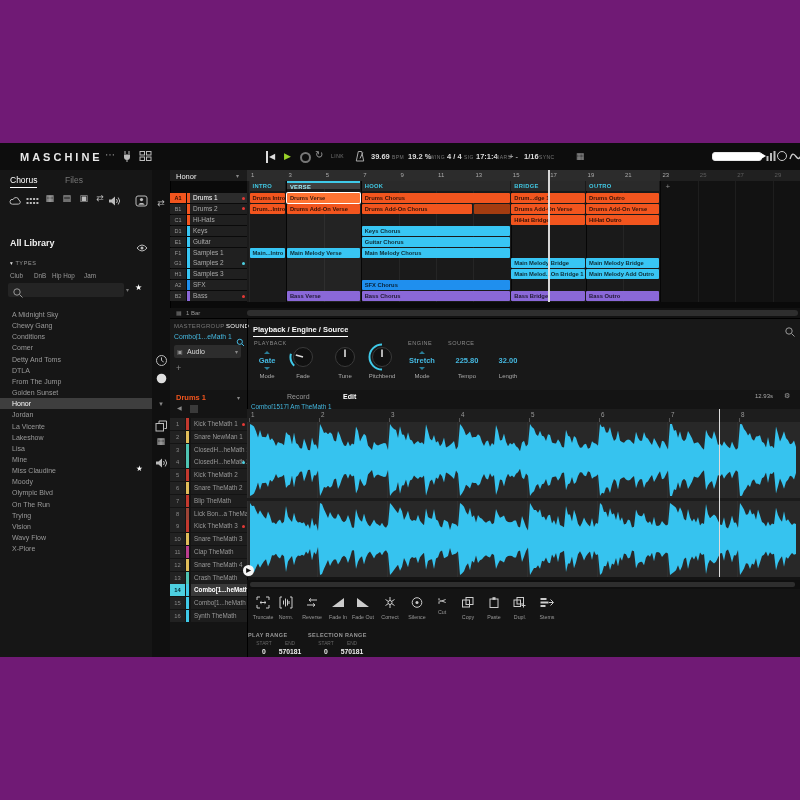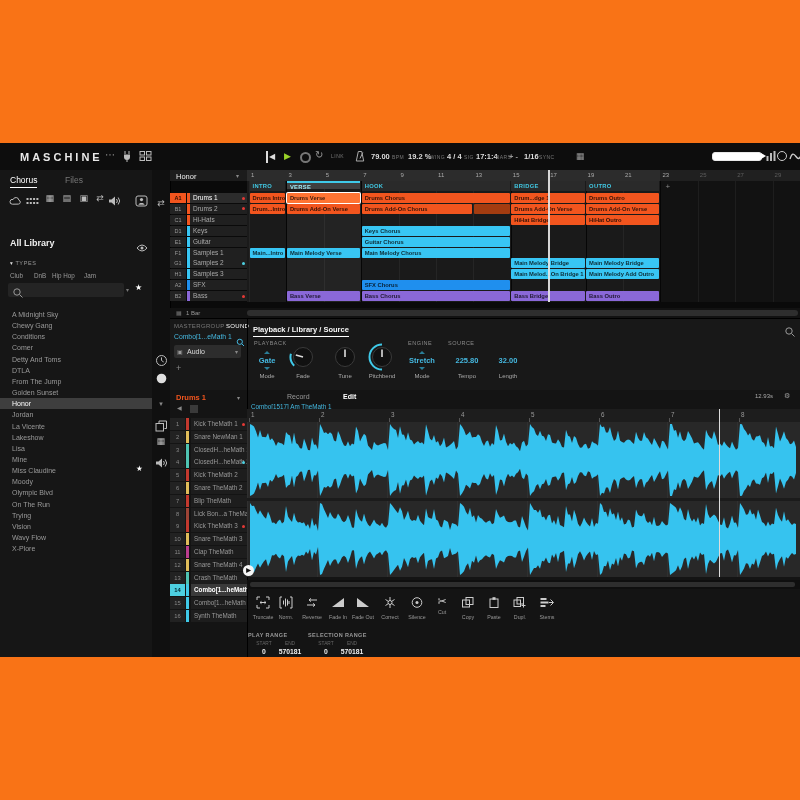--- a/index.html
+++ b/index.html
@@ -1,16 +1,16 @@
 <!DOCTYPE html>
 <html><head>
 <meta charset="utf-8">
 <style>
   html,body{margin:0;padding:0;background:#fff;}
-  .page{position:relative;width:800px;height:800px;background:#f97316;overflow:hidden;
+  .page{position:relative;width:800px;height:800px;background:#701a75;overflow:hidden;
         font-family:"Liberation Sans",sans-serif;-webkit-font-smoothing:antialiased;}
   .ui{position:absolute;left:0;top:143px;width:800px;height:514px;background:#0a0a0a;overflow:hidden;color:#ccc;}
   .abs{position:absolute;}
   .nw{white-space:nowrap;overflow:hidden;}
 
   
   #topbar{position:absolute;left:0;top:0;width:800px;height:27px;background:#0d0d0d;border-bottom:1px solid #000;}
   #logo{position:absolute;left:20px;top:8px;font-size:11px;font-weight:bold;letter-spacing:3px;color:#e8e8e8;}
   .tbicon{position:absolute;top:7px;color:#999;font-size:10px;line-height:12px;}
   .tbval{position:absolute;top:9px;font-size:7.5px;font-weight:bold;color:#ddd;}
@@ -77,21 +77,21 @@
     <span class="tbicon" style="left:266px;top:8px;font-size:8px;color:#ddd;border-left:2px solid #ddd;padding-left:1px;">◀</span>
     <span class="tbicon" style="left:284px;top:7px;font-size:9px;color:#9bd329;">▶</span>
     <span class="abs" style="left:300px;top:9px;width:7px;height:7px;border:2px solid #777;border-radius:50%;"></span>
     <span class="tbicon" style="left:315px;top:6px;font-size:10px;">↻</span>
     <span class="abs" style="left:331px;top:10px;font-size:5px;color:#777;letter-spacing:.5px;">LINK</span>
     <span class="tbicon" id="ic-metro" style="left:354px;"><svg width="12" height="13" viewBox="0 0 12 13" xmlns="http://www.w3.org/2000/svg">
             <path d="M4.3,1.5h3.4l2,9.5h-7.4z" fill="none" stroke="#aaa"></path>
             <line x1="6" y1="8.5" x2="8.8" y2="2.5" stroke="#aaa"></line>
           </svg></span>
 
-    <span class="tbval" style="left:371px;">79.00</span>
+    <span class="tbval" style="left:371px;">39.69</span>
     <span class="tblab" style="left:392px;">BPM</span>
     <span class="tbval" style="left:408px;">19.2 %</span>
     <span class="tblab" style="left:426px;">SWING</span>
     <span class="tbval" style="left:447px;">4 / 4</span>
     <span class="tblab" style="left:464px;">SIG</span>
     <span class="tbval" style="left:476px;">17:1:4</span>
     <span class="tblab" style="left:496px;">BARS</span>
     <span class="tbval" style="left:509px;color:#999;">+ -</span>
     <span class="tbval" style="left:524px;">1/16</span>
     <span class="tblab" style="left:539px;">SYNC</span>
@@ -352,21 +352,21 @@
             <line x1="5.8" y1="5.8" x2="8" y2="8" stroke="#45b8e0"></line>
           </svg></span>
     <div class="abs" style="left:4px;top:26px;width:67px;height:13px;background:#2d2d2d;border-radius:2px;">
       <span style="position:absolute;left:3px;top:2.5px;font-size:6px;color:#999;">▣</span>
       <span style="position:absolute;left:13px;top:2.5px;font-size:7px;color:#ddd;">Audio</span>
       <span style="position:absolute;right:3px;top:3px;font-size:6px;color:#888;">▾</span>
     </div>
     <div class="abs" style="left:6px;top:44px;font-size:9px;color:#888;">+</div>
     <div class="abs" style="left:77px;top:0;width:1px;height:72px;background:#000;"></div>
 
-    <div class="abs nw" style="left:83px;top:6px;font-size:7.5px;font-weight:bold;color:#f5f5f5;border-bottom:1px solid #fff;padding-bottom:2px;">Playback / Library / Source</div>
+    <div class="abs nw" style="left:83px;top:6px;font-size:7.5px;font-weight:bold;color:#f5f5f5;border-bottom:1px solid #fff;padding-bottom:2px;">Playback / Engine / Source</div>
     <span class="plabel" style="left:84px;">PLAYBACK</span>
     <span class="plabel" style="left:238px;">ENGINE</span>
     <span class="plabel" style="left:278px;">SOURCE</span>
     <div id="params">
           <div class="tri" style="position: absolute; left: 97px; top: 32px; border-bottom: 3.5px solid rgb(42, 127, 153);"></div>
           <div class="pcyan" style="position: absolute; left: 97px;">Gate</div>
           <div class="tri" style="position: absolute; left: 97px; top: 48px; border-top: 3.5px solid rgb(42, 127, 153);"></div>
           <div class="pvallabel" style="position: absolute; left: 97px;">Mode</div>
           <div style="position: absolute; left: 118px; top: 24px; width: 30px; height: 28px;"><svg width="30" height="28" viewBox="0 0 30 28" xmlns="http://www.w3.org/2000/svg">
               <circle cx="15" cy="14" r="9.5" fill="#111" stroke="#3a3a3a"></circle>

